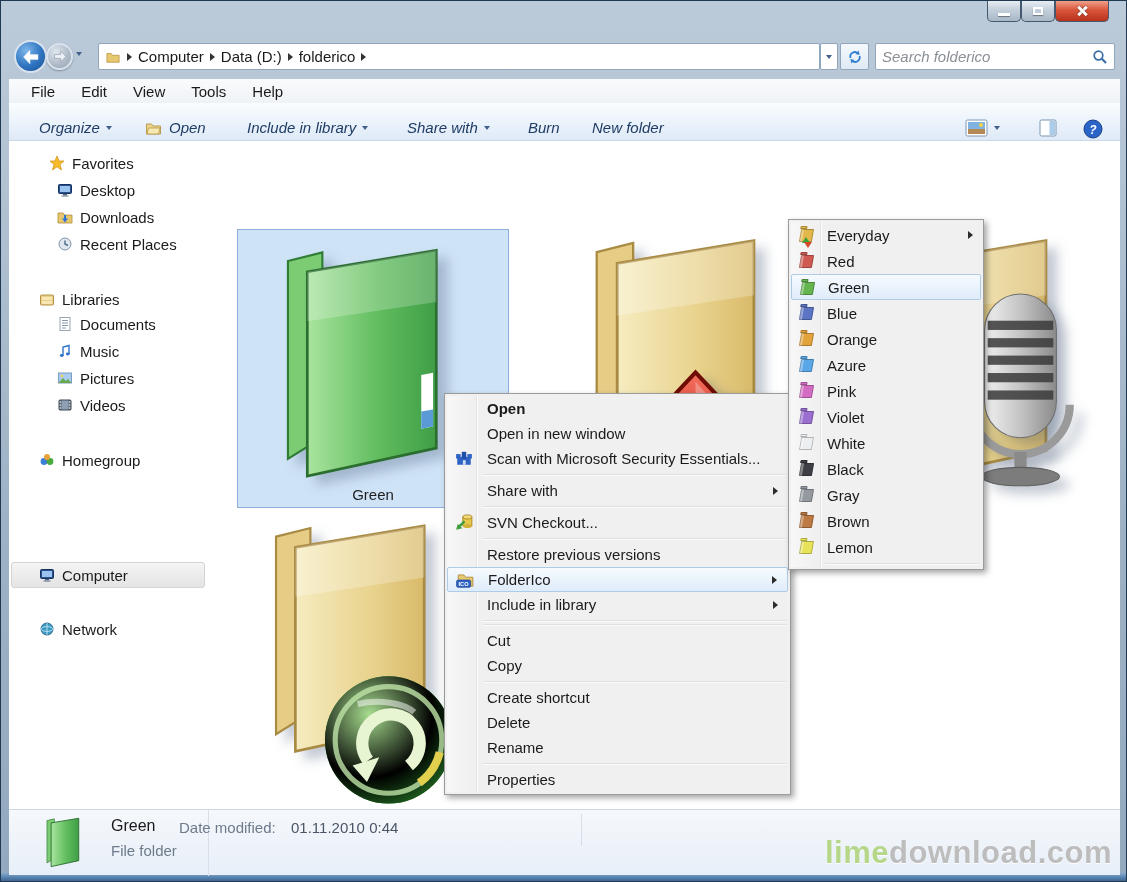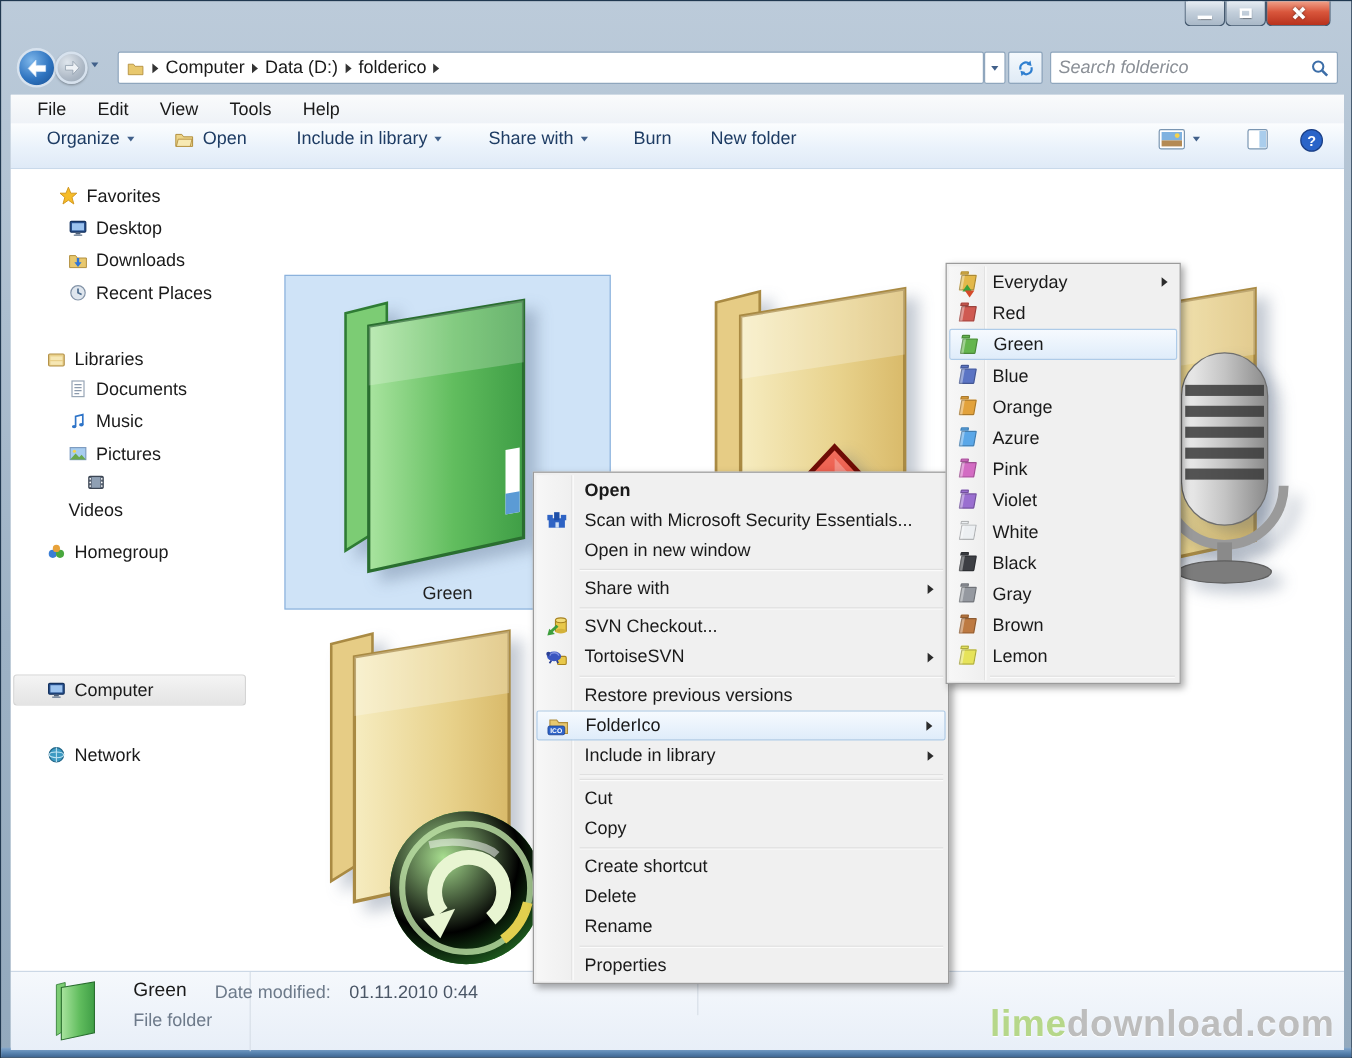--- a/index.html
+++ b/index.html
@@ -48,21 +48,21 @@
   
   #client { position:absolute; left:8px; top:78px; width:1111px; height:796px; background:#fff; }
 
   #menubar { position:absolute; left:0; top:0; width:100%; height:24px;
     background:linear-gradient(#fafbfc,#eef2f7); display:flex; gap:6px; align-items:center; padding-left:12px; }
   .menu-item { padding:2px 10px; }
 
   #cmdbar { position:absolute; left:0; top:24px; width:100%; height:38px;
     background:linear-gradient(#fbfdfe,#eaf2fb 55%,#dfeaf7); border-bottom:1px solid #c9d9ea;
     color:#1e3c64; }
-  .cmd { position:absolute; top:4px; display:flex; align-items:center; gap:6px; }
+  .cmd { position:absolute; top:16px; display:flex; align-items:center; gap:6px;font-style:italic; }
   .car { width:0; height:0; border-left:3.5px solid transparent; border-right:3.5px solid transparent;
     border-top:4px solid #41608a; display:inline-block; }
 
   
   #sidebar { position:absolute; left:0; top:62px; width:199px; height:668px; background:#fff; }
   .side-row { position:absolute; display:flex; align-items:center; gap:7px; height:22px; }
   .side-row svg, .side-row .ic { flex:0 0 auto; }
   #side-computer-sel { position:absolute; left:2px; top:421px; width:194px; height:26px;
     border:1px solid #d4d4d4; border-radius:3px; background:linear-gradient(#f4f4f4,#e4e4e4); }
 
@@ -296,21 +296,21 @@
         <span>Music</span>
       </div>
       <div class="side-row" style="left:48px;top:226px;">
         <svg width="16" height="16" viewBox="0 0 16 16">
             <rect x="1.5" y="3" width="13" height="10" fill="#a8cdf0" stroke="#7e9cc0"></rect>
             <circle cx="5" cy="6" r="1.3" fill="#f6d44a"></circle>
             <path d="M1.5 13 L6 8 l3 3 2-2 3.5 4 Z" fill="#69a84f"></path>
           </svg>
         <span>Pictures</span>
       </div>
-      <div class="side-row" style="left:48px;top:253px;flex-direction:column;">
+      <div class="side-row" style="left:48px;top:253px;">
         <svg width="16" height="16" viewBox="0 0 16 16">
             <rect x="2" y="3" width="12" height="10" rx="1" fill="#5d6878" stroke="#3c4654"></rect>
             <rect x="4.5" y="3.6" width="7" height="8.8" fill="#8fa0b4"></rect>
             <circle cx="3.2" cy="5" r="0.7" fill="#fff"></circle>
             <circle cx="3.2" cy="8" r="0.7" fill="#fff"></circle>
             <circle cx="3.2" cy="11" r="0.7" fill="#fff"></circle>
             <circle cx="12.8" cy="5" r="0.7" fill="#fff"></circle>
             <circle cx="12.8" cy="8" r="0.7" fill="#fff"></circle>
             <circle cx="12.8" cy="11" r="0.7" fill="#fff"></circle>
           </svg>
@@ -462,59 +462,48 @@
   <div id="watermark">
     <span style="color: rgb(182, 215, 138);">lime</span><span style="color: rgb(189, 189, 189);">download.com</span>
   </div>
 
   <div class="menu-pop" id="context-menu">
     <div class="gutter"></div>
     <div class="cm-row bold">
         <span>Open</span>
       </div>
     <div class="cm-row">
+        <span>Open in new window</span>
+      </div>
+    <div class="cm-row">
       <svg class="mi" viewBox="0 0 16 16">
           <rect x="2" y="7" width="12" height="7" fill="#2e63c4"></rect>
           <rect x="1" y="4.5" width="4" height="4" fill="#2e63c4"></rect>
           <rect x="6" y="2.5" width="4" height="6" fill="#1d4fa8"></rect>
           <rect x="11" y="4.5" width="4" height="4" fill="#2e63c4"></rect>
           <rect x="7" y="10" width="2.5" height="4" fill="#cfe0f5"></rect>
         </svg>
       <span>Scan with Microsoft Security Essentials...</span>
     </div>
-    <div class="cm-row">
-        <span>Open in new window</span>
-      </div>
     <div class="cm-sep"></div>
     <div class="cm-row">
         <span>Share with</span>
         <span class="cm-arrow"></span>
       </div>
     <div class="cm-sep"></div>
     <div class="cm-row">
       <svg class="mi" viewBox="0 0 16 16">
           <rect x="7" y="3.5" width="8" height="8" fill="#e8c84a" stroke="#a8831f" stroke-width="0.8"></rect>
           <ellipse cx="11" cy="3.5" rx="4" ry="1.8" fill="#f2dc7a" stroke="#a8831f" stroke-width="0.8"></ellipse>
           <ellipse cx="11" cy="11.5" rx="4" ry="1.8" fill="#d4b23a"></ellipse>
           <path d="M8.5 7.5 L3 12.5" stroke="#3d9e3d" stroke-width="2.2"></path>
           <polygon points="1,14.8 6.6,13.6 2.4,9.8" fill="#3d9e3d"></polygon>
         </svg>
       <span>SVN Checkout...</span>
     </div>
-    <div class="cm-row">
-      <svg class="mi" viewBox="0 0 16 16">
-          <rect x="8.5" y="8" width="6.5" height="6" rx="1" fill="#e8c84a" stroke="#a8831f" stroke-width="0.8"></rect>
-          <ellipse cx="6" cy="8" rx="5.2" ry="3.6" fill="#3a56c0"></ellipse>
-          <circle cx="1.8" cy="6.2" r="1.6" fill="#2a4094"></circle>
-          <path d="M4 11 l-1.4 2 M8 11 l1 2" stroke="#2a4094" stroke-width="1.3"></path>
-          <path d="M3 7.5 a3.2 2.2 0 0 1 6.4 0" fill="none" stroke="#7e90e0" stroke-width="1"></path>
-        </svg>
-      <span>TortoiseSVN</span>
-        <span class="cm-arrow"></span>
-    </div>
     <div class="cm-sep"></div>
     <div class="cm-row">
         <span>Restore previous versions</span>
       </div>
     <div class="cm-row hl">
       <svg class="mi" viewBox="0 0 16 16">
           <path d="M2 3.5 h5 l1.5 2 H15 v8 H2 Z" fill="#e8c86e" stroke="#b08c3a" stroke-width="0.8"></path>
           <rect x="0.5" y="8" width="12.5" height="6.5" rx="1.4" fill="#2e63c8" stroke="#1a3f8e" stroke-width="0.6"></rect>
           <text x="6.7" y="13.2" font-size="5" font-weight="bold" fill="#fff" text-anchor="middle">ICO</text>
         </svg>

